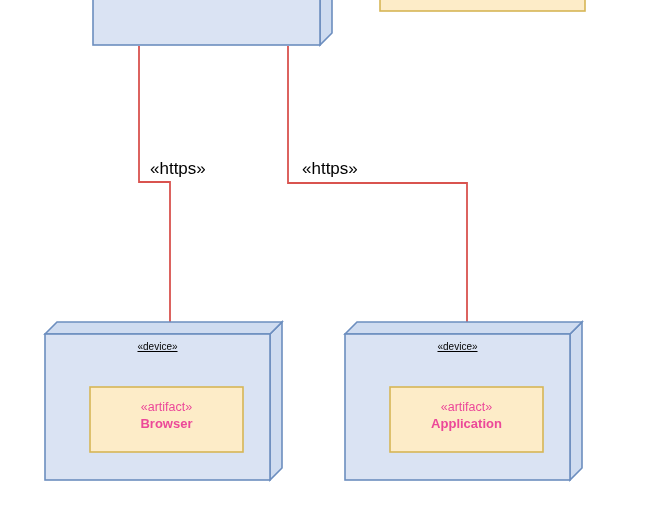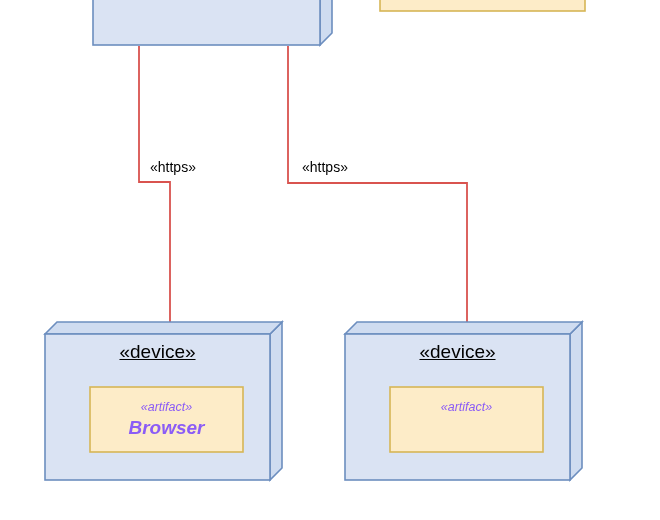--- a/index.html
+++ b/index.html
@@ -24,52 +24,51 @@
   }
   .node-label {
     position: absolute;
     text-align: center;
     color: #000000;
     font-family: "Liberation Sans", sans-serif;
     line-height: 1.18;
     pointer-events: none;
   }
   .stereotype {
-    font-size: 19px;
+    font-size: 10px;
     font-weight: normal;
     display: block;
   }
   .node-name {
     font-size: 13px;
     font-weight: normal;
     display: block;
   }
   .underlined .stereotype,
   .underlined .node-name {
     text-decoration: underline;
   }
   .artifact-label {
     position: absolute;
     text-align: center;
-    color: #8b5cf6;
+    color: #ec4899;
     line-height: 1.25;
     pointer-events: none;
-    font-style: italic;
   }
   .artifact-label .stereotype {
     font-size: 12.5px;
   }
   .artifact-label .art-name {
-    font-size: 19px;
+    font-size: 13px;
     font-weight: bold;
     display: block;
   }
   .edge-label {
     position: absolute;
-    font-size: 14px;
+    font-size: 17px;
     color: #000000;
     background: #ffffff;
     padding: 0 2px;
     white-space: nowrap;
     font-family: "Liberation Sans", sans-serif;
   }
 </style>
 </head>
 <body>
 
@@ -112,19 +111,20 @@
     <span class="stereotype">«artifact»</span>
     <span class="art-name">Browser</span>
   </div>
 
   <div class="node-label underlined" style="left:345px; top:341px; width:225px;">
     <span class="stereotype">«device»</span>
   </div>
 
   <div class="artifact-label" style="left:390px; top:400px; width:153px;">
     <span class="stereotype">«artifact»</span>
+    <span class="art-name">Application</span>
   </div>
 
   <div class="edge-label" style="left:148px; top:159px;">«https»</div>
 
   <div class="edge-label" style="left:300px; top:159px;">«https»</div>
 
 </div>
 
 </body></html>

